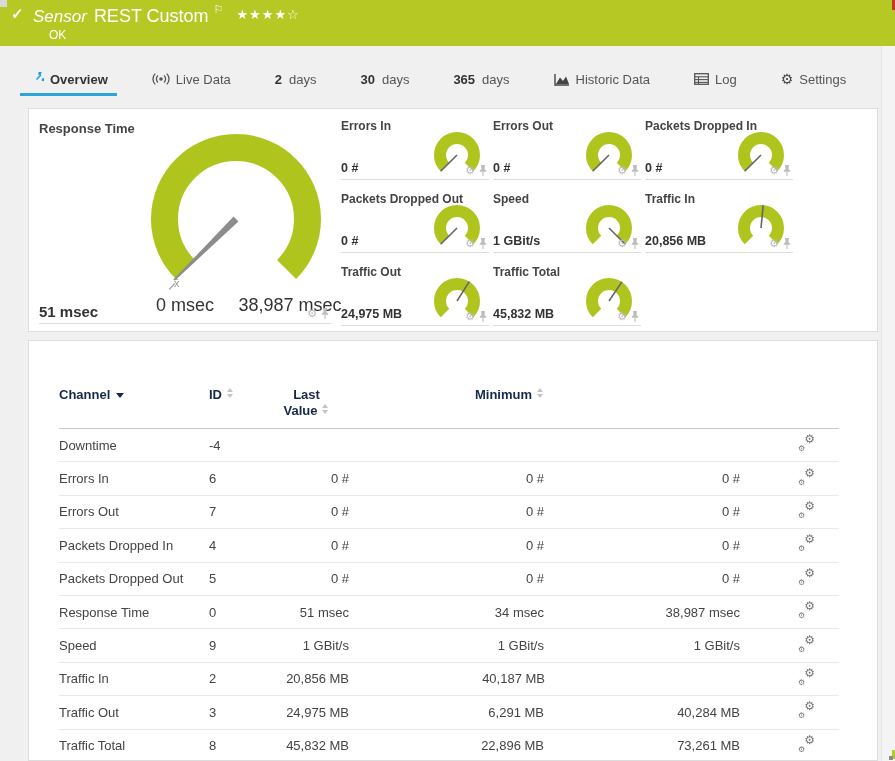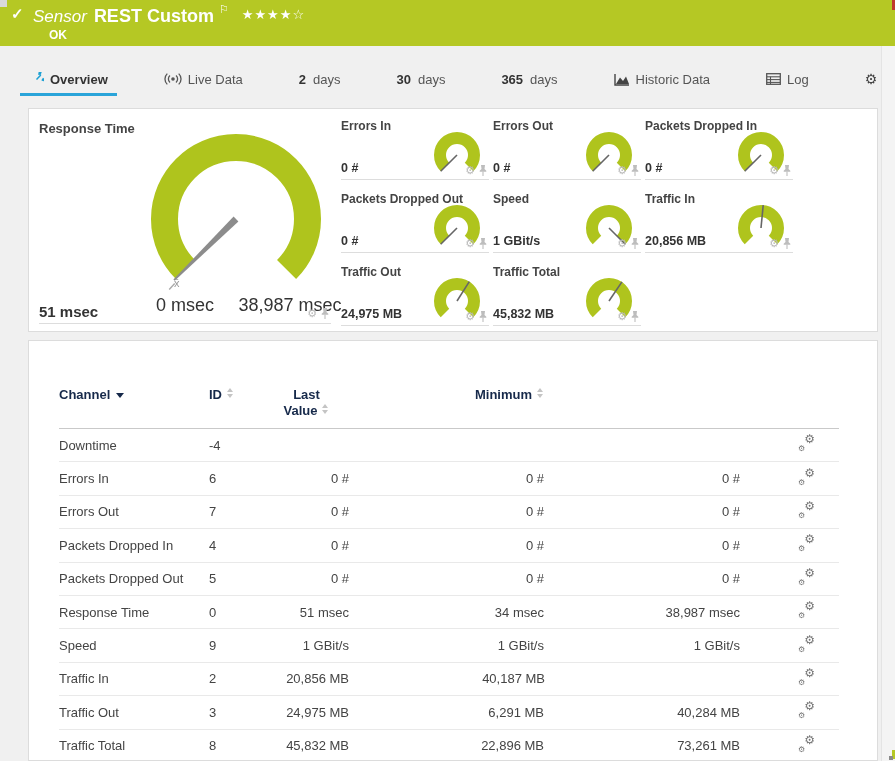--- a/index.html
+++ b/index.html
@@ -7,27 +7,27 @@
     width:895px;height:761px;position:relative;overflow:hidden;
     background:#f0f0f0;font-family:"Liberation Sans",sans-serif;
     -webkit-font-smoothing:antialiased;
   }
   
   .hdr{position:absolute;top:0;left:0;width:895px;height:46px;background:#b5c824;color:#fff}
   .hdr .corner{position:absolute;top:0;left:0;width:7px;height:7px;background:#d9d9d9}
   .hdr .check{position:absolute;left:11px;top:5px;font-size:15px;font-weight:700}
   .titleline{position:absolute;left:33px;top:3px;white-space:nowrap}
   .t-prefix{font-style:italic;font-size:17px;margin-right:7px}
-  .t-name{font-weight:700;font-size:18px}
+  .t-name{font-weight:400;font-size:18px}
   .flag{font-size:11px;vertical-align:9px;margin-left:5px}
   .stars{font-size:13px;margin-left:13px;letter-spacing:1px;vertical-align:3px}
-  .hdr .status{position:absolute;left:49px;top:28px;font-size:12px;font-weight:700}
+  .hdr .status{position:absolute;left:49px;top:28px;font-size:12px;font-weight:400}
   
   .tabs{position:absolute;top:62px;left:0;width:895px;height:34px;display:flex;align-items:center;
-        gap:38px;padding-left:20px;box-sizing:border-box;font-size:13px;color:#555}
+        gap:26px;padding-left:20px;box-sizing:border-box;font-size:13px;color:#555}
   .tab{display:flex;align-items:center;gap:6px;height:34px;position:relative;padding:0 9px;white-space:nowrap;cursor:pointer}
   .tab .num{font-weight:700;color:#333;margin-right:1px}
   .tab.active{color:#333;font-weight:700}
   .tab.active::after{content:"";position:absolute;left:0;right:0;bottom:0;height:3px;background:#2aa4d9}
   .tab svg{display:block}
   .tab .gearglyph{font-size:14px;color:#444;line-height:1}
   
   .panel{position:absolute;left:28px;width:850px;background:#fff;border:1px solid #dcdcdc;box-sizing:border-box}
   .gpanel{top:108px;height:224px}
   .tpanel{top:340px;height:421px;overflow:hidden}

